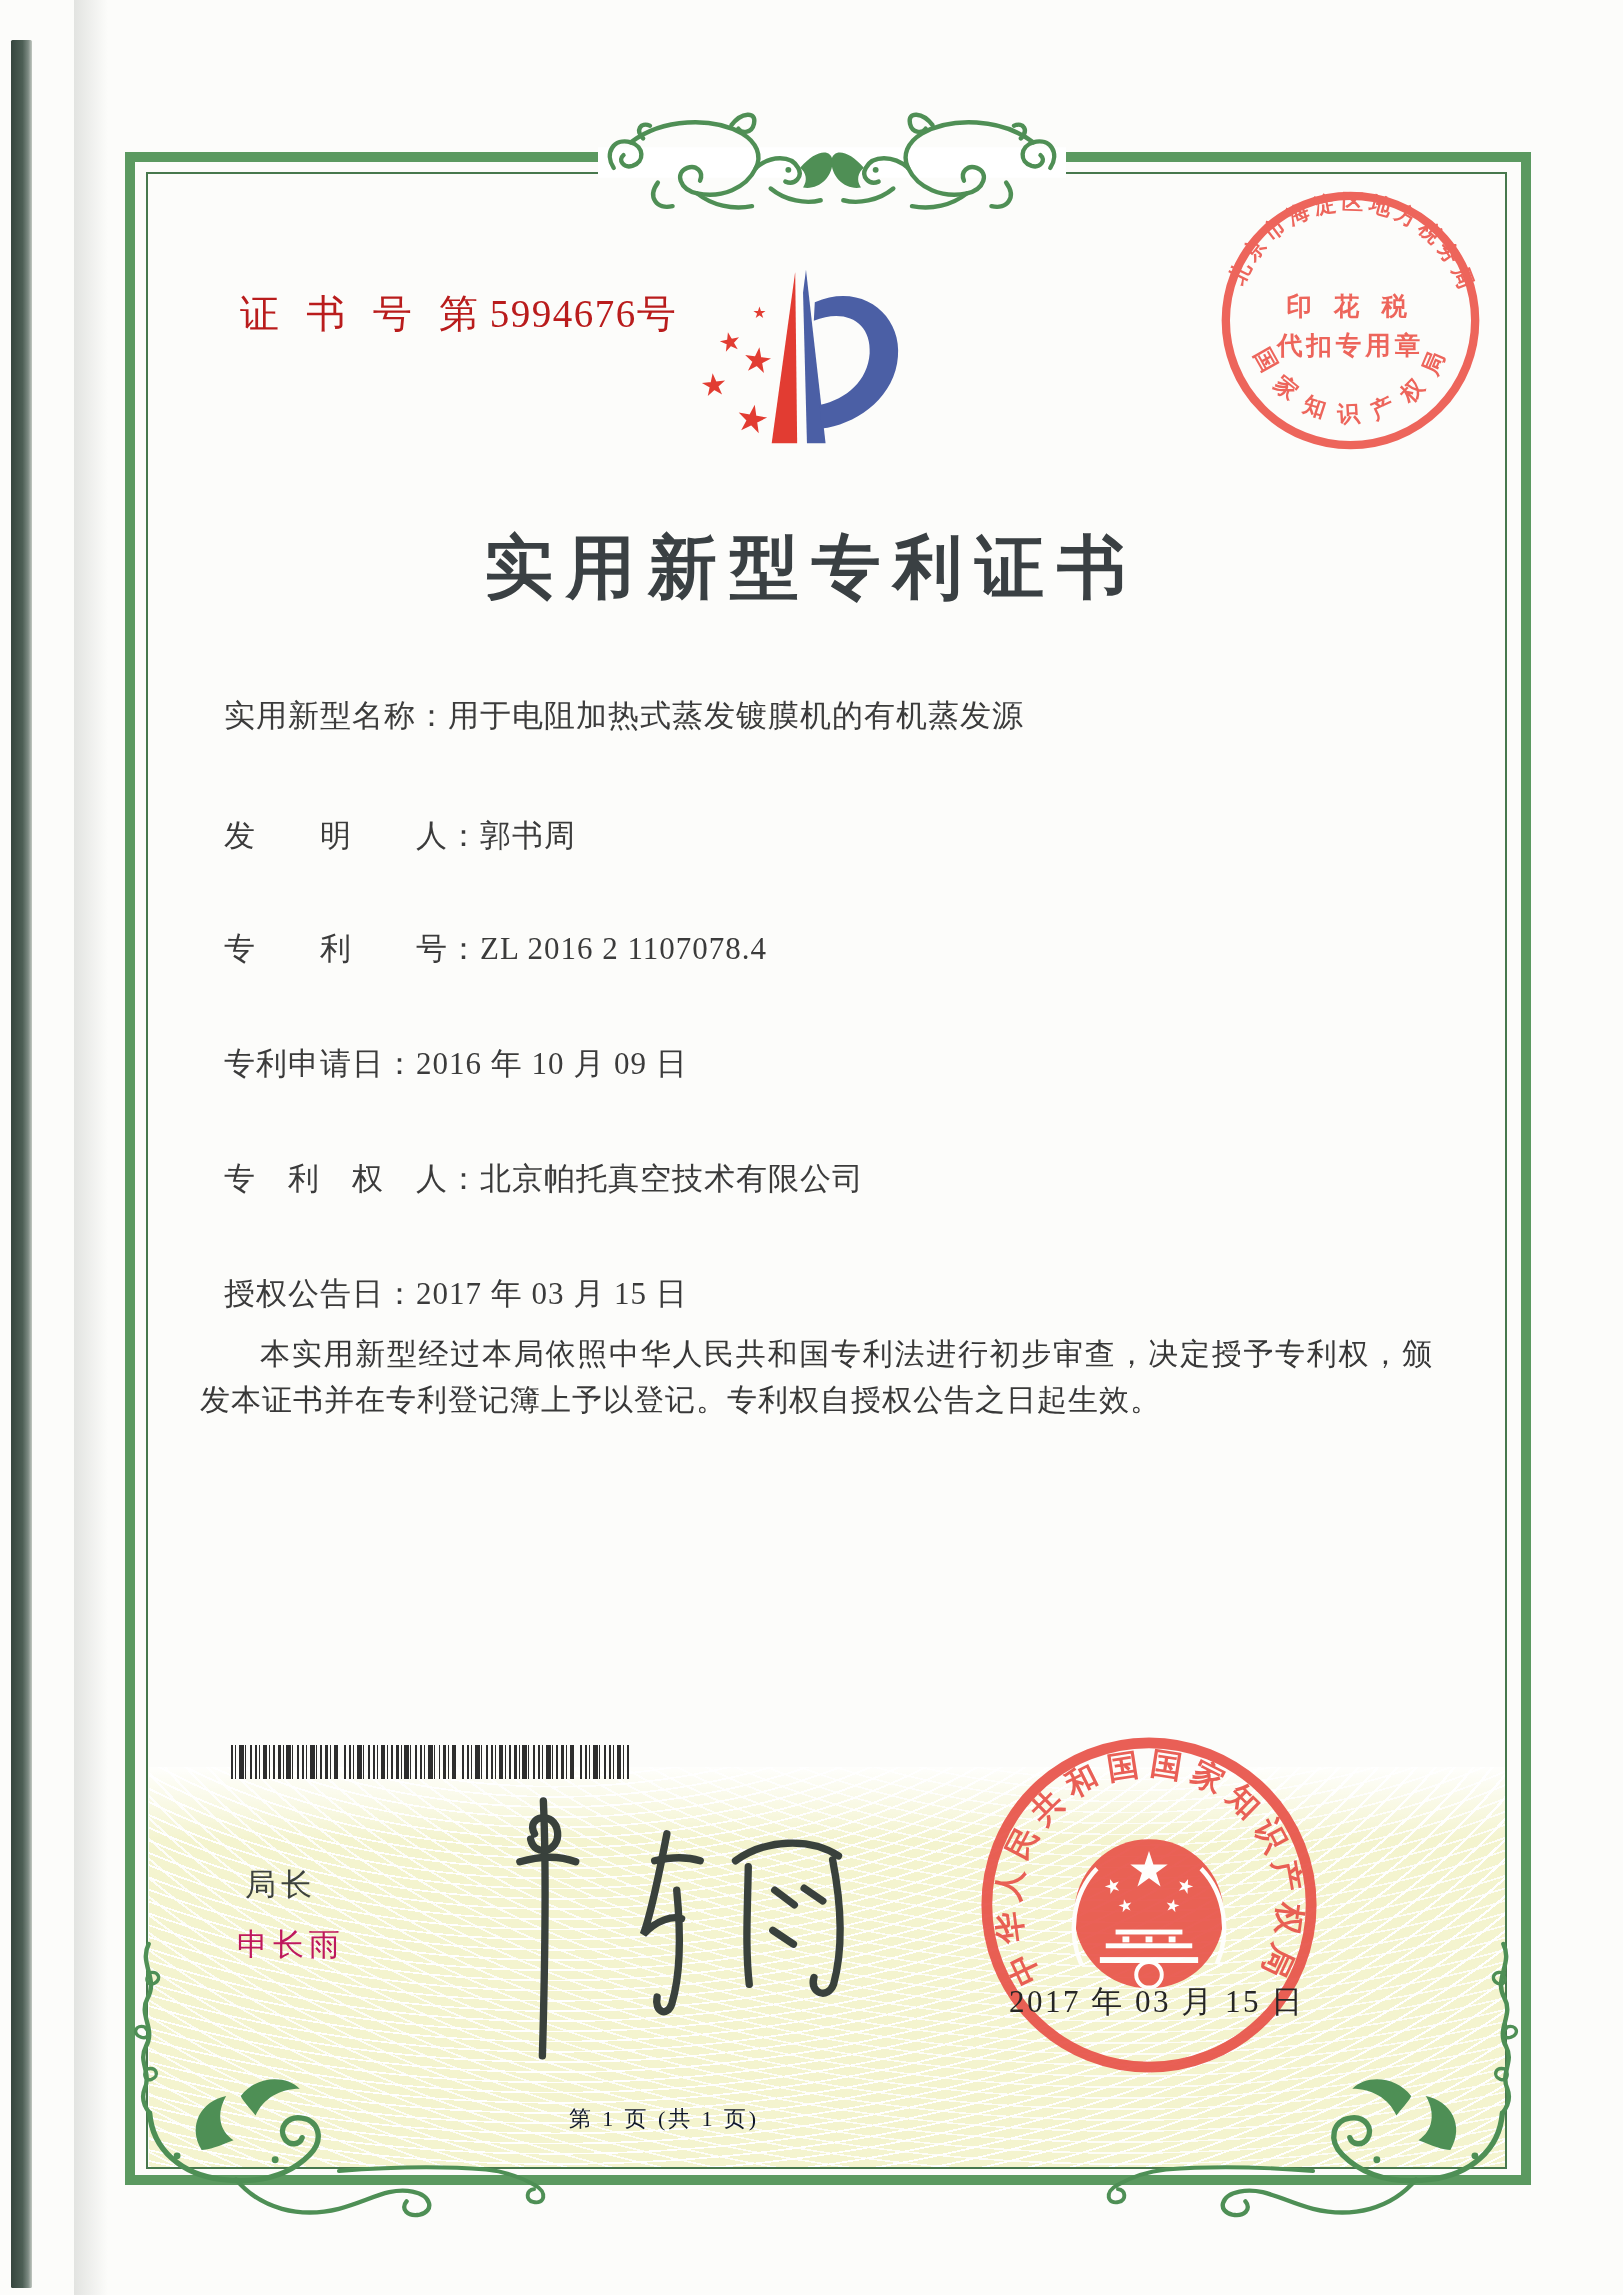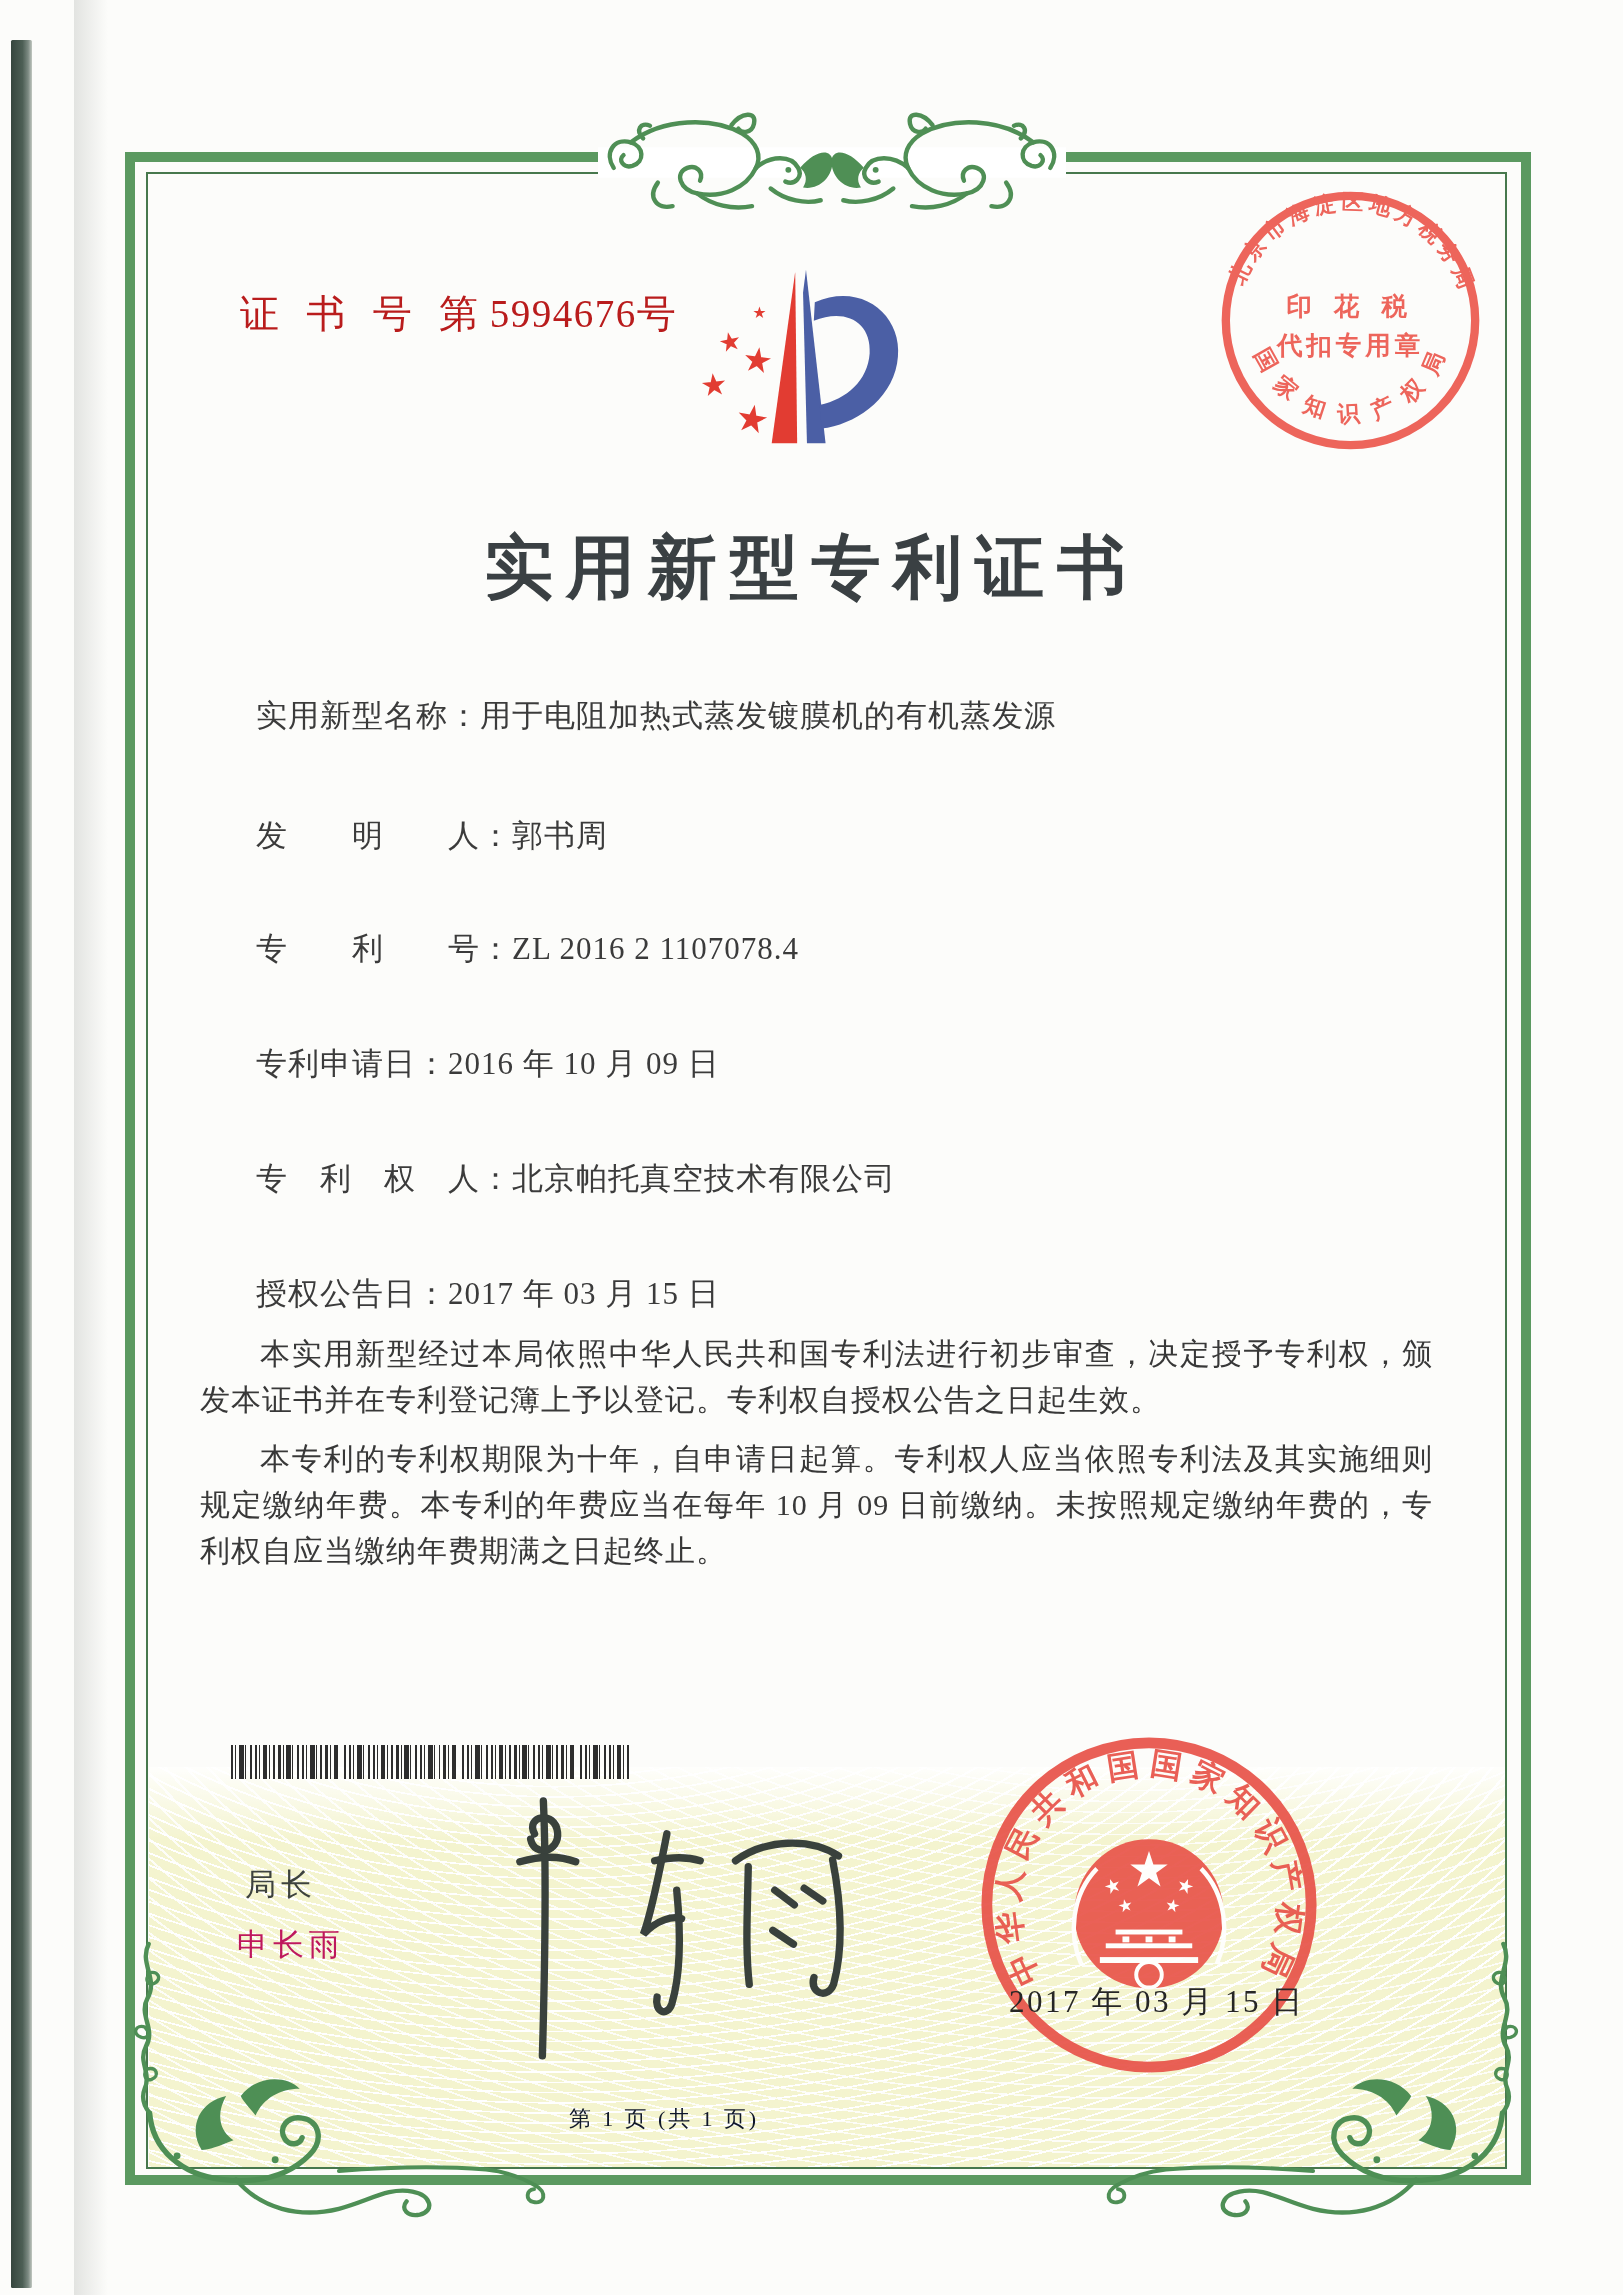--- a/index.html
+++ b/index.html
@@ -49,21 +49,21 @@
   .cert-no .num{letter-spacing:1.5px;padding-left:2.9px;}
 
   .title{
     left:0;width:1623px;top:492px;text-align:center;
     font-size:69px;font-weight:bold;color:#3a4043;letter-spacing:12.8px;
     white-space:nowrap;
     margin-top:30px;
   }
 
   .field{
-    left:256px;font-size:31px;color:#3b3b3b;white-space:nowrap;letter-spacing:1px;
+    left:224px;font-size:31px;color:#3b3b3b;white-space:nowrap;letter-spacing:1px;
   }
   .f1{top:695px;} .f2{top:815px;} .f3{top:928px;}
   .f4{top:1043px;} .f5{top:1158px;} .f6{top:1273px;}
 
   .paras{
     left:200px;top:1331px;width:1233px;
     font-size:30px;line-height:46px;color:#383838;
     text-align:justify;letter-spacing:1px;
   }
   .paras p{margin:0;text-indent:2em;}
@@ -167,21 +167,20 @@
 </div>
 <div class="abs field f5">
   <span>专　利　权　人：</span><span>北京帕托真空技术有限公司</span>
 </div>
 <div class="abs field f6">
   <span>授权公告日：</span><span>2017 年 03 月 15 日</span>
 </div>
 
 <div class="abs paras">
   <p>本实用新型经过本局依照中华人民共和国专利法进行初步审查，决定授予专利权，颁发本证书并在专利登记簿上予以登记。专利权自授权公告之日起生效。</p>
-  <p>本专利的专利权期限为十年，自申请日起算。专利权人应当依照专利法及其实施细则规定缴纳年费。本专利的年费应当在每年 10 月 09 日前缴纳。未按照规定缴纳年费的，专利权自应当缴纳年费期满之日起终止。</p>
 </div>
 
 <div class="abs barcode"></div>
 
 <div class="abs signer-post">局长</div>
 <div class="abs signer-name">申长雨</div>
 
 <svg class="abs" style="left:461px;top:1787px;" width="402" height="275" viewBox="0 0 820 560">
   <g fill="none" stroke="#39413c" stroke-width="15" stroke-linecap="round">
     <path d="M150,95 C130,58 192,46 197,92 C201,132 150,144 142,106"></path>

